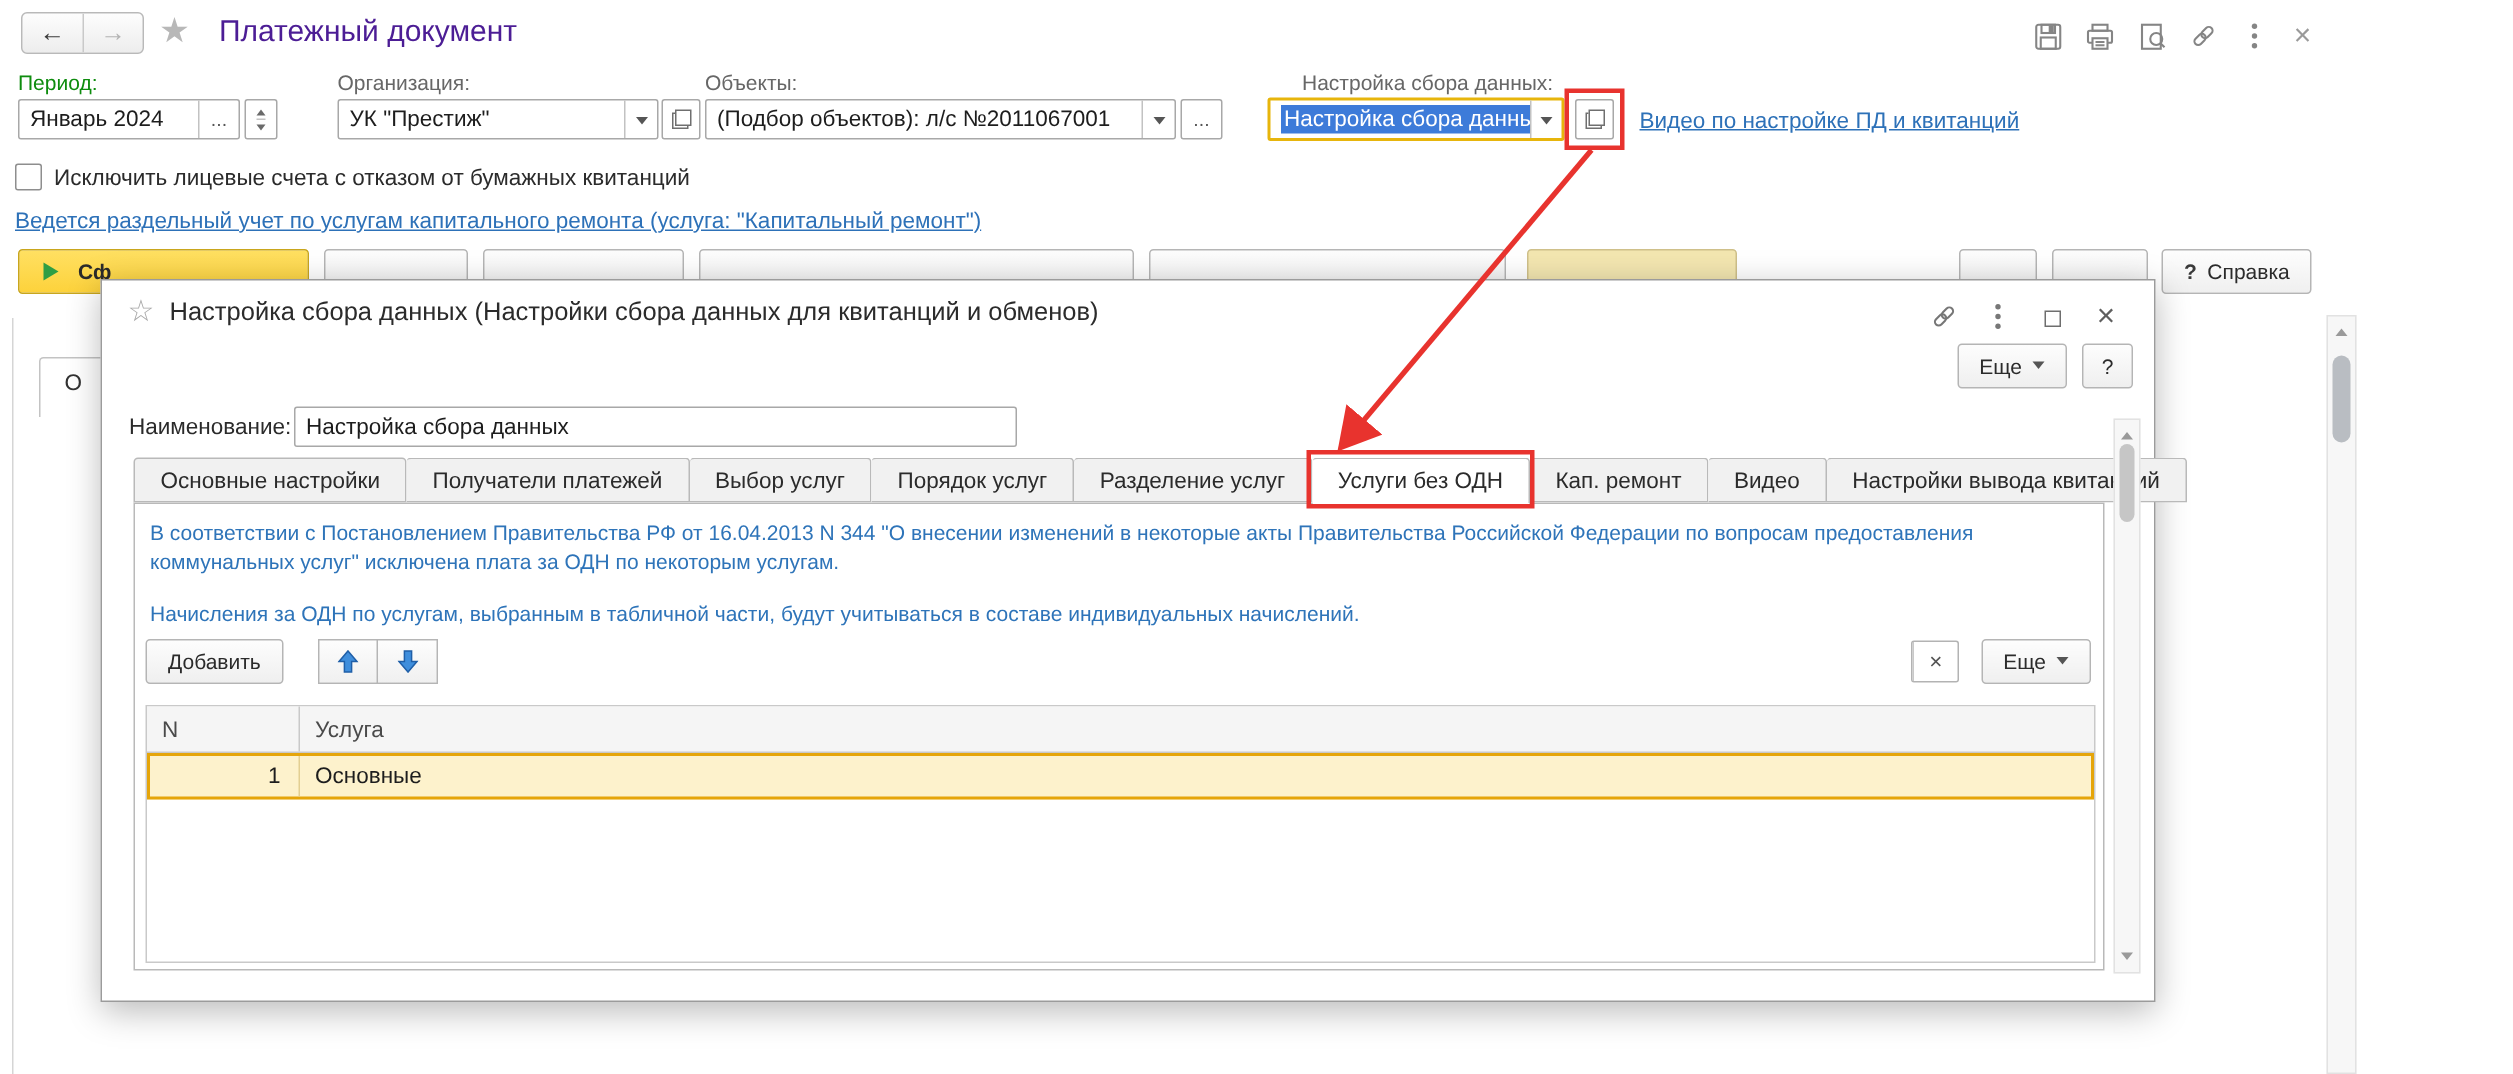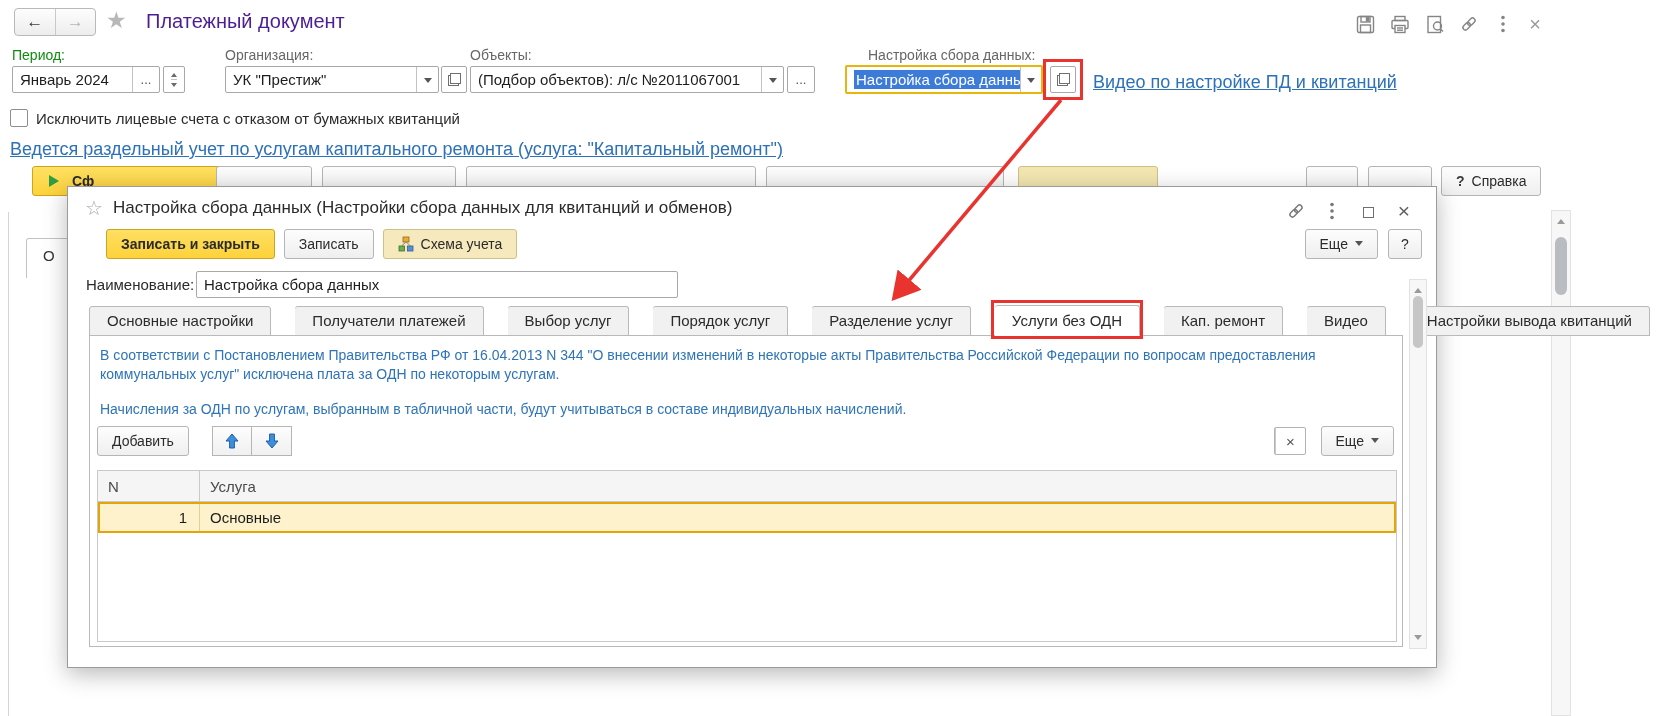--- a/index.html
+++ b/index.html
@@ -27,47 +27,47 @@
   .seltxt{background:#3d7bd9;color:#fff !important;padding:1px 2px;}
   .caret{width:0;height:0;border:4px solid transparent;border-top:5px solid #555;margin-top:5px;}
   .sqbtn{border:1px solid #a8a8a8;border-radius:2px;background:#fff;display:flex;align-items:center;justify-content:center;}
   .spin{display:flex;flex-direction:column;}
   .spin .s{flex:1;display:flex;align-items:center;justify-content:center;}
   .tri-up{width:0;height:0;border:3.5px solid transparent;border-bottom:4.5px solid #6a6a6a;}
   .tri-dn{width:0;height:0;border:3.5px solid transparent;border-top:4.5px solid #6a6a6a;}
   .openicon{position:relative;width:13px;height:13px;}
   .openicon:before{content:"";position:absolute;left:0;bottom:0;width:9px;height:9px;border:1.4px solid #6f6f6f;background:#fff;}
   .openicon:after{content:"";position:absolute;right:0;top:0;width:9px;height:9px;border:1.4px solid #6f6f6f;background:#fff;}
-  .link{color:#2d71b8;font-size:18px;text-decoration:underline;white-space:nowrap;cursor:pointer;}
+  .link{color:#2d71b8;font-size:15px;text-decoration:underline;white-space:nowrap;cursor:pointer;}
   .cb{width:18px;height:18px;border:1px solid #8e8e8e;border-radius:2px;background:#fff;}
   .cblbl{font-size:15px;color:#2b2b2b;}
   
   .btn{display:inline-flex;align-items:center;justify-content:center;gap:7px;height:30px;padding:0 14px;border:1px solid #b5b5b5;border-radius:3px;background:linear-gradient(#fdfdfd,#efefef);font-size:14px;color:#2b2b2b;white-space:nowrap;}
-  .btn.yellow{background:linear-gradient(#ffe062,#fdd23b);border-color:#c9a61d;font-weight:bold;margin-left:20px;}
+  .btn.yellow{background:linear-gradient(#ffe062,#fdd23b);border-color:#c9a61d;font-weight:bold;}
   .btn.paleyellow{background:#f5e9bd;border-color:#cfc08a;}
   .ghost{position:absolute;height:30px;border:1px solid #b5b5b5;border-radius:3px;background:linear-gradient(#fdfdfd,#efefef);}
   .ghost.y{background:#f3e6b0;border-color:#cfc08a;}
   .play{width:0;height:0;border:6px solid transparent;border-left:10px solid #2f9e44;margin-left:2px;}
   .otab{position:absolute;border:1px solid #c3c3c3;border-bottom:none;border-radius:3px 3px 0 0;background:#fff;font-size:15px;color:#333;display:flex;align-items:flex-start;padding:8px 0 0 16px;}
   .vline{position:absolute;border-left:1px solid #d5d5d5;}
   
   .sbar{position:absolute;background:#f7f7f7;border:1px solid #e2e2e2;}
   .sthumb{position:absolute;background:#b9bdc2;border-radius:7px;}
   .sarrow-up{width:0;height:0;border:4px solid transparent;border-bottom:5px solid #9a9a9a;margin:4px auto 0;}
   .sarrow-dn{width:0;height:0;border:4px solid transparent;border-top:5px solid #9a9a9a;margin:4px auto 0;}
   
   .dialog{position:absolute;left:67px;top:186px;width:1370px;height:482px;background:#fff;border:1px solid #9b9b9b;box-shadow:0 6px 22px rgba(0,0,0,.28);z-index:5;}
   .dstar{font-size:20px;color:#a9a9a9;line-height:1;}
   .dtitle{font-size:17px;color:#2b2b2b;white-space:nowrap;}
   .dico{width:24px;height:24px;display:flex;align-items:center;justify-content:center;color:#777;}
   .maxbox{width:11px;height:11px;border:1.6px solid #6e6e6e;}
   .dclose{font-size:21px;color:#5f5f5f;line-height:1;}
   .namein{border:1px solid #a8a8a8;border-radius:2px;height:27px;display:flex;align-items:center;padding:0 7px;font-size:15px;color:#1d1d1d;background:#fff;}
   
-  .tabs{position:absolute;left:21px;top:118px;display:flex;align-items:center;height:31px;gap:24px;}
+  .tabs{position:absolute;left:21px;top:118px;display:flex;align-items:flex-start;height:31px;}
   .tab{position:relative;height:30px;display:flex;align-items:center;padding:0 17px;font-size:15px;color:#2b2b2b;background:#f1f1f1;border:1px solid #b9b9b9;border-left:none;border-radius:3px 3px 0 0;white-space:nowrap;}
   .tab:first-child{border-left:1px solid #b9b9b9;}
   .tab.active{background:#fff;height:31px;border-bottom:1px solid #fff;z-index:2;}
   .anno{position:absolute;left:-4px;right:-4px;top:-6px;bottom:-4px;border:3px solid #e8332e;z-index:8;pointer-events:none;}
   .panel{position:absolute;left:21px;top:148px;width:1314px;height:312px;border:1px solid #b9b9b9;background:#fff;z-index:1;}
   .info{position:absolute;left:10px;font-size:14px;line-height:19px;color:#2e74b9;width:1290px;}
   
   .arrbtn{width:40px;height:30px;border:1px solid #b5b5b5;background:linear-gradient(#fdfdfd,#f0f0f0);display:flex;align-items:center;justify-content:center;}
   .arrbtn+.arrbtn{border-left:none;}
   .search{display:flex;height:28px;border:1px solid #b3b3b3;border-radius:2px;background:#fff;}
@@ -240,38 +240,20 @@
           <circle cx="3" cy="2.5" r="1.8" fill="#777"></circle>
           <circle cx="3" cy="9" r="1.8" fill="#777"></circle>
           <circle cx="3" cy="15.5" r="1.8" fill="#777"></circle>
         </svg>
     </div>
     <div class="abs dico" style="right:56px;top:13px;">
         <span class="maxbox"></span>
       </div>
     <div class="abs dico dclose" style="right:20px;top:11px;">×</div>
 
-    <div class="abs" style="left:18px;top:42px;display:flex;gap:9px;">
-      <div class="btn yellow">
-          <span>Записать и закрыть</span>
-        </div>
-      <div class="btn">
-          <span>Записать</span>
-        </div>
-      <div class="btn paleyellow">
-        <svg width="16" height="16" viewBox="0 0 16 16">
-            <rect x="5" y="1" width="6" height="5" fill="#f0a830" stroke="#8a6d1f" stroke-width="0.8"></rect>
-            <line x1="8" y1="6" x2="3.5" y2="10" stroke="#888" stroke-width="1"></line>
-            <line x1="8" y1="6" x2="12.5" y2="10" stroke="#888" stroke-width="1"></line>
-            <rect x="1" y="10" width="5.5" height="5" fill="#6fae4e" stroke="#41702a" stroke-width="0.8"></rect>
-            <rect x="9.5" y="10" width="5.5" height="5" fill="#5b8fd4" stroke="#2e5e9e" stroke-width="0.8"></rect>
-          </svg>
-        <span>Схема учета</span>
-      </div>
-    </div>
     <div class="abs btn" style="right:58px;top:42px;">
       <span>Еще</span>
       <span class="caret" style="margin-top:2px;"></span>
     </div>
     <div class="abs btn" style="right:14px;top:42px;width:34px;padding:0;">
         <span>?</span>
       </div>
 
     <div class="abs" style="left:18px;top:89px;font-size:15px;color:#2b2b2b;">Наименование:</div>
     <div class="abs namein" style="left:128px;top:84px;width:482px;">

